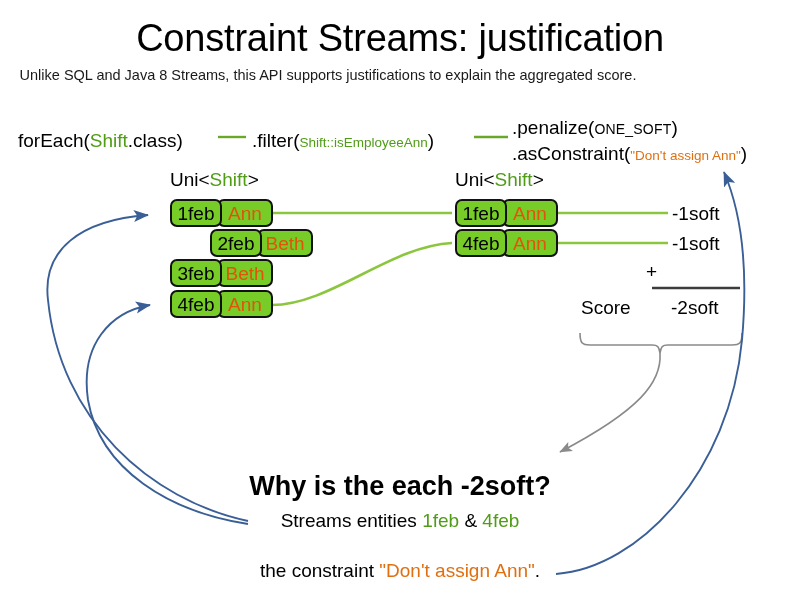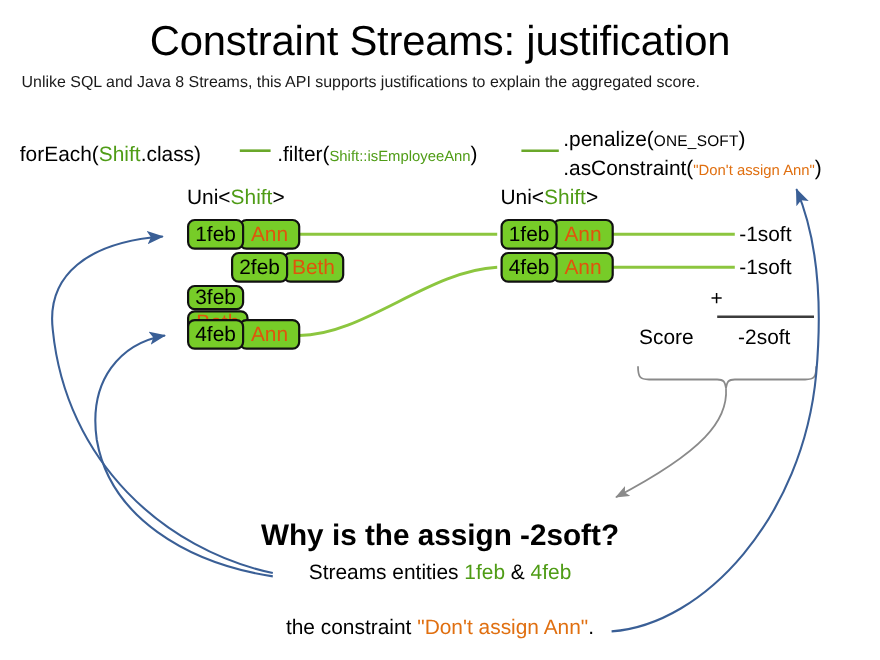--- a/index.html
+++ b/index.html
@@ -212,21 +212,21 @@
 
   <div class="abs pill-stack">
     <div class="pill-row" style="left:170px; top:199px;">
       <div class="pill-cell pill-date">1feb</div>
       <div class="pill-cell pill-name">Ann</div>
     </div>
     <div class="pill-row" style="left:170px; top:229px;padding-left:40px;">
       <div class="pill-cell pill-date">2feb</div>
       <div class="pill-cell pill-name">Beth</div>
     </div>
-    <div class="pill-row" style="left:170px; top:259px;flex-direction:column;">
+    <div class="pill-row" style="left:170px; top:259px;">
       <div class="pill-cell pill-date">3feb</div>
       <div class="pill-cell pill-name">Beth</div>
     </div>
     <div class="pill-row" style="left:170px; top:290px;">
       <div class="pill-cell pill-date">4feb</div>
       <div class="pill-cell pill-name">Ann</div>
     </div>
   </div>
 
   <div class="abs pill-stack">
@@ -239,20 +239,20 @@
       <div class="pill-cell pill-name">Ann</div>
     </div>
   </div>
 
   <div class="abs soft-label" id="soft-1">-1soft</div>
   <div class="abs soft-label" id="soft-2">-1soft</div>
   <div class="abs" id="plus-sign">+</div>
   <div class="abs" id="score-label">Score</div>
   <div class="abs" id="score-total">-2soft</div>
 
-  <div class="abs" id="why-heading">Why is the assign -2soft?</div>
+  <div class="abs" id="why-heading">Why is the each -2soft?</div>
 
   <div class="abs explain-line" id="explain-1"><span>Streams entities </span><span class="green-ent">1feb</span><span> &amp; </span><span class="green-ent">4feb</span></div>
 
 
   <div class="abs explain-line" id="explain-3"><span>the constraint </span><span class="orange">"Don't assign Ann"</span><span>.</span></div>
 
 </div>
 
 </body></html>

